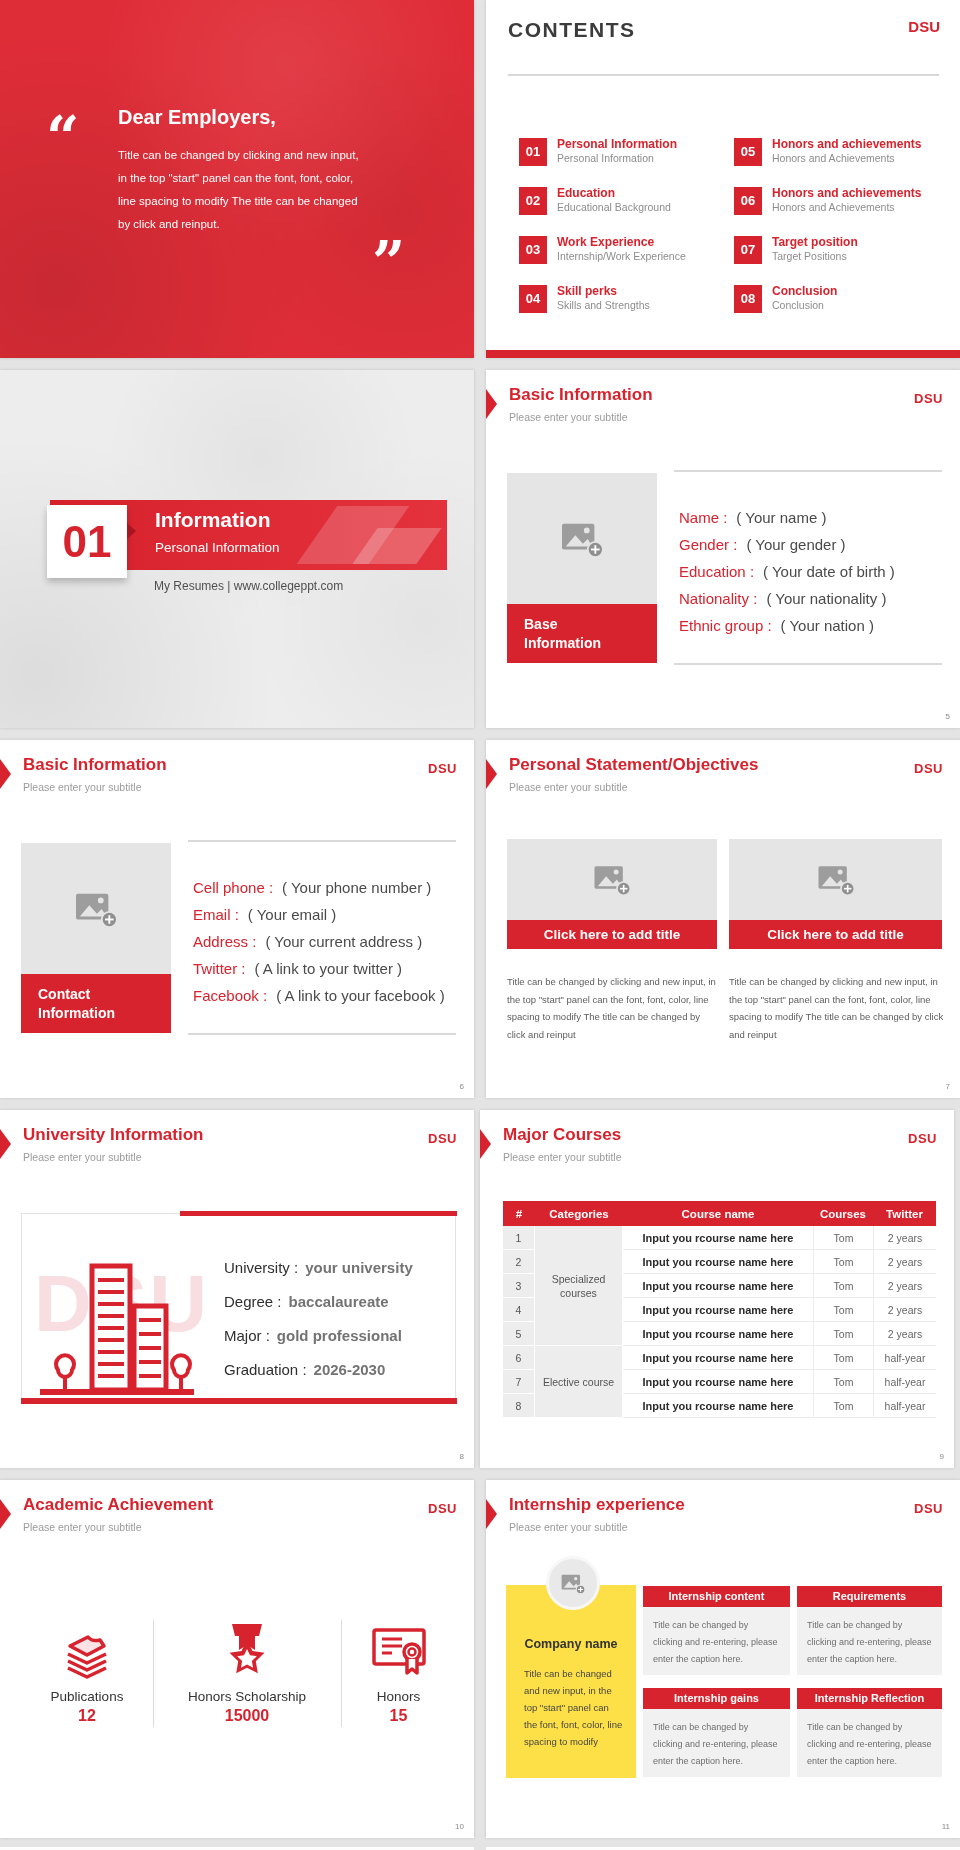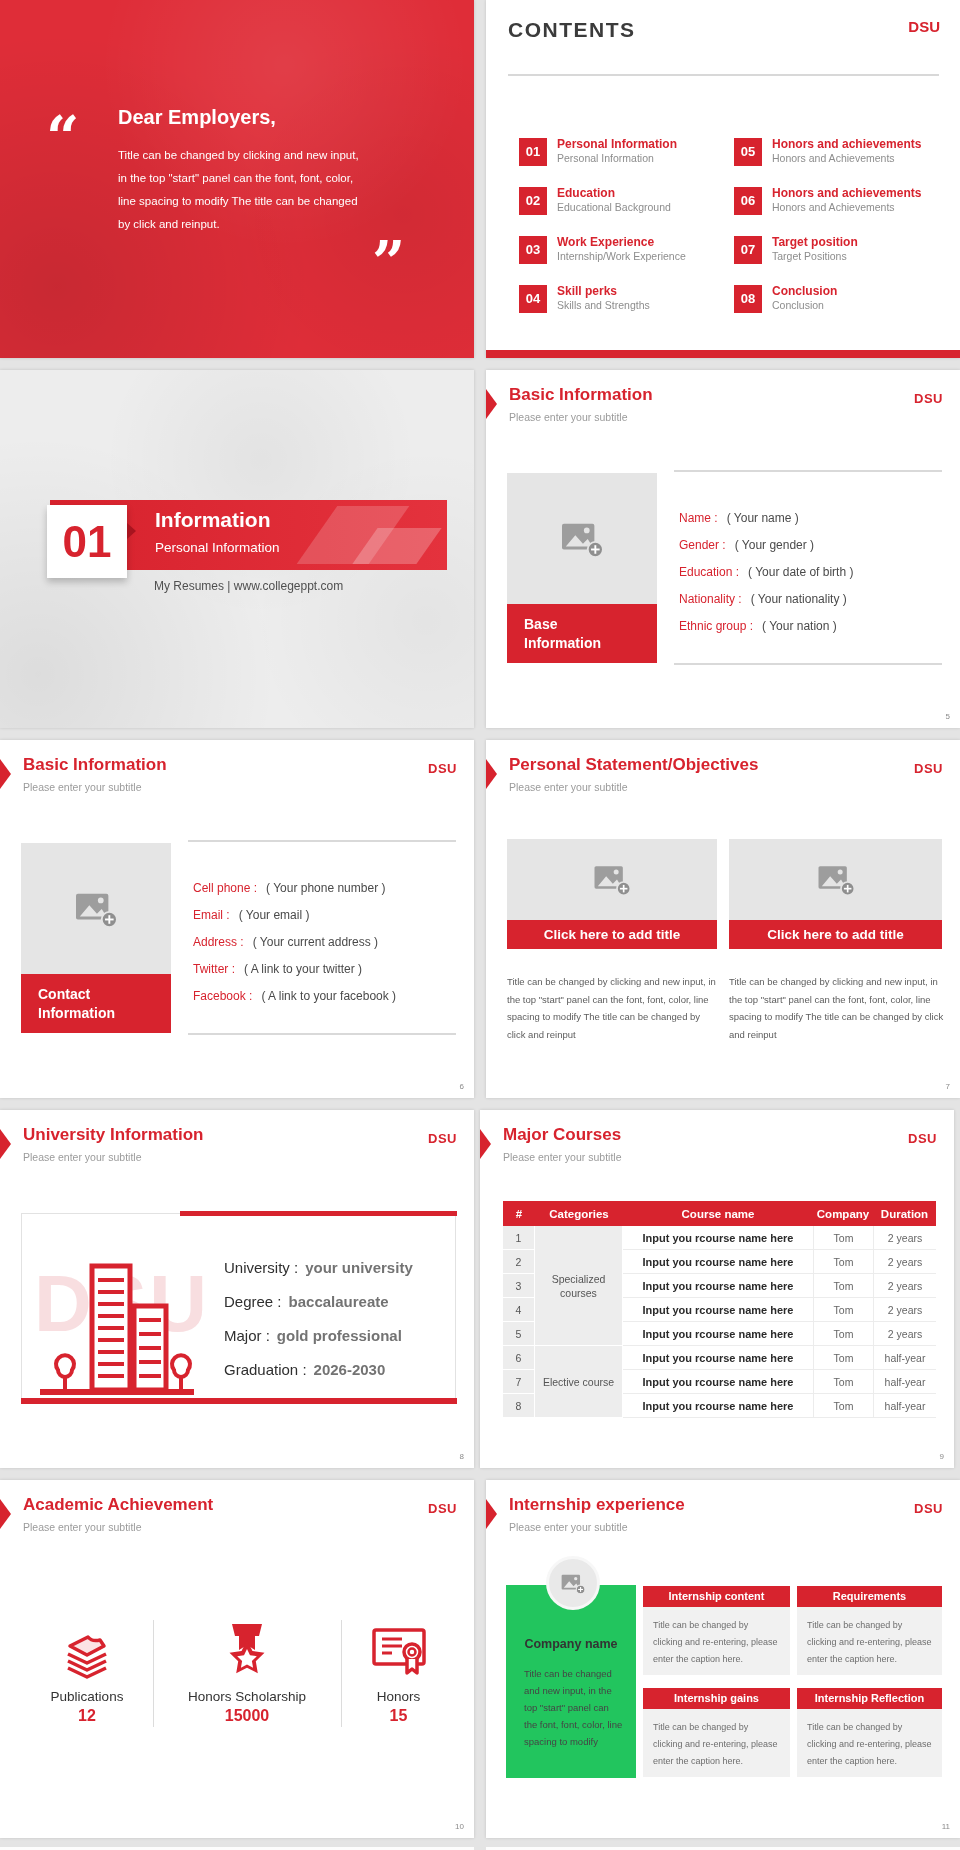--- a/index.html
+++ b/index.html
@@ -50,21 +50,21 @@
   .sec-title{position:absolute;left:155px;top:138px;font-size:21px;font-weight:bold;color:#fff;}
   .sec-sub{position:absolute;left:155px;top:170px;font-size:13.5px;color:#fff;}
   .sec-footer{position:absolute;left:154px;top:209px;font-size:12px;color:#4f4f4f;}
   
   .ph-box{position:absolute;left:21px;top:103px;width:150px;height:131px;background:#e5e5e5;
     display:flex;align-items:center;justify-content:center;}
   .red-box{position:absolute;left:21px;top:234px;width:150px;height:59px;background:#d7232e;
     color:#fff;font-weight:bold;font-size:14px;line-height:19px;padding:11px 44px 0 17px;box-sizing:border-box;}
   .hline{position:absolute;height:2px;background:#d9d9d9;}
   .fields{position:absolute;left:193px;top:134px;}
-  .field{height:27px;font-size:12px;display:flex;align-items:center;}
+  .field{height:27px;font-size:15px;display:flex;align-items:center;}
   .f-label{color:#d7232e;}
   .f-value{color:#4a4a4a;margin-left:9px;}
   
   .ps-ph{position:absolute;top:99px;height:81px;background:#e5e5e5;display:flex;align-items:center;justify-content:center;}
   .ps-bar{position:absolute;top:180px;height:29px;background:#d7232e;color:#fff;font-weight:bold;
     font-size:13.5px;text-align:center;line-height:29px;}
   .ps-cap{position:absolute;top:233px;font-size:9.5px;line-height:17.5px;color:#5d5d5d;}
   
   .uni-panel{position:absolute;left:21px;top:103px;width:435px;height:190px;background:#fff;border:1px solid #e2e2e2;box-sizing:border-box;}
   .uni-topbar{position:absolute;left:180px;top:101px;width:277px;height:5px;background:#d7232e;}
@@ -87,21 +87,21 @@
     display:flex;align-items:center;justify-content:center;}
   .td-course{font-weight:bold;color:#2a2a2a;font-size:11px;}
   .td-sep{border-left:1px solid #ececec;}
   
   .stat-col{position:absolute;top:138px;height:120px;text-align:center;}
   .stat-divider{position:absolute;top:140px;width:1px;height:107px;background:#dcdcdc;}
   .stat-icon{height:62px;display:flex;align-items:flex-end;justify-content:center;}
   .stat-label{margin-top:9px;font-size:13.5px;color:#333;}
   .stat-value{margin-top:3px;font-size:16px;font-weight:bold;color:#d7232e;}
   
-  .co-box{position:absolute;left:20px;top:105px;width:130px;height:193px;background:#22c55e;}
+  .co-box{position:absolute;left:20px;top:105px;width:130px;height:193px;background:#fde047;}
   .co-circle{position:absolute;left:60px;top:76px;width:48px;height:48px;border-radius:50%;
     background:#e9e9e9;border:3px solid #f7f7f7;display:flex;align-items:center;justify-content:center;}
   .co-name{position:absolute;left:0;top:52px;width:130px;text-align:center;font-size:12.5px;font-weight:bold;color:#333;}
   .co-cap{position:absolute;left:18px;top:80px;width:100px;font-size:9.5px;line-height:17px;color:#454545;}
   .in-cell-h{position:absolute;height:21px;background:#d7232e;color:#fff;font-weight:bold;font-size:11px;
     text-align:center;line-height:21px;}
   .in-cell-b{position:absolute;height:68px;background:#f1f1f1;box-sizing:border-box;padding:10px 10px 0;
     font-size:9px;line-height:17px;color:#6e6e6e;}
   .sliver{position:absolute;top:1847px;width:474px;height:3px;background:#fdfdfd;}
 </style>
@@ -349,22 +349,22 @@
   <div class="slide" style="left:480px;top:1110px">
     <div class="chev"></div>
     <div class="s-title">Major Courses</div>
     <div class="s-sub">Please enter your subtitle</div>
     <div class="logo">DSU</div>
 
     <div class="tbl">
       <div class="th">#</div>
       <div class="th">Categories</div>
       <div class="th">Course name</div>
-      <div class="th">Company</div>
-      <div class="th">Duration</div>
+      <div class="th">Courses</div>
+      <div class="th">Twitter</div>
 
       <div class="td-cat" style="grid-row:2 / span 5">Specialized courses</div>
       <div class="td-cat" style="grid-row:7 / span 3">Elective course</div>
 
       <div class="td-num" style="grid-row:2">1</div>
       <div class="td td-course" style="grid-row:2;grid-column:3">Input you rcourse name here</div>
       <div class="td td-sep" style="grid-row:2;grid-column:4">Tom</div>
       <div class="td td-sep" style="grid-row:2;grid-column:5">2 years</div>
 
       <div class="td-num" style="grid-row:3">2</div>

